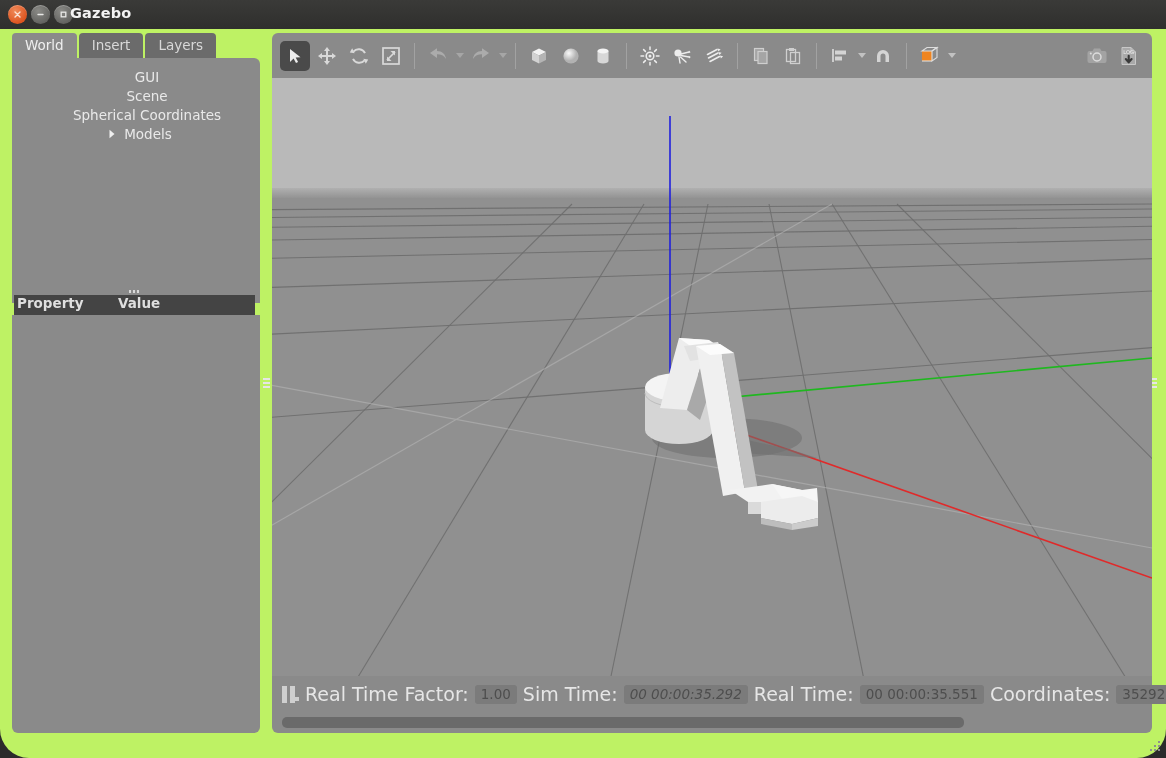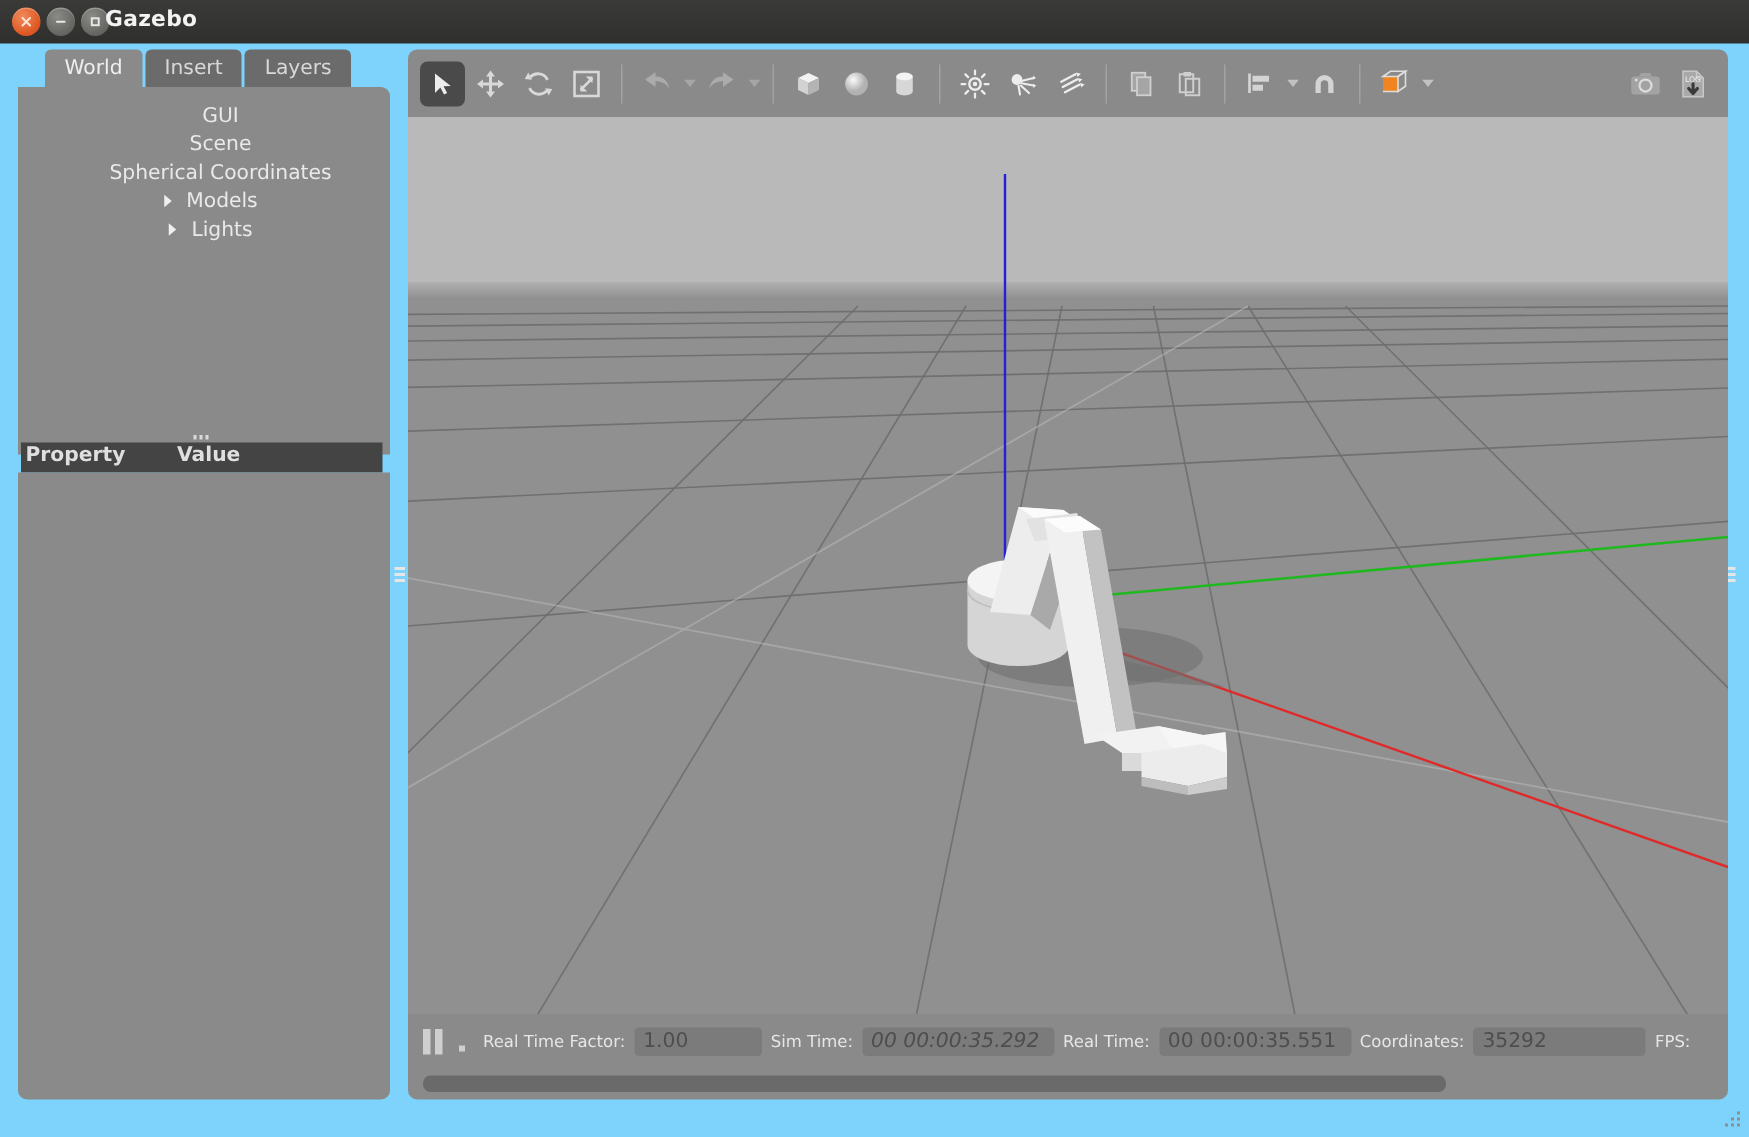--- a/index.html
+++ b/index.html
@@ -2,21 +2,21 @@
 <html><head>
 <meta charset="utf-8">
 <style>
   * { margin:0; padding:0; box-sizing:border-box; }
   html,body {
     width:1166px; height:758px; overflow:hidden;
     background:#2b2b2b;
     font-family:"DejaVu Sans","Liberation Sans",sans-serif;
     -webkit-font-smoothing:antialiased;
   }
-  #app { position:relative; width:1166px; height:758px; background:#7dd3fc; }
+  #app { position:relative; width:1166px; height:758px; background:#bef264;border-radius:29px; }
 
   
   #titlebar {
     position:absolute; left:0; top:0; width:1166px; height:29px;
     background:linear-gradient(#3a3a38,#2f2f2d);
   }
   .wbtns { position:absolute; left:8px; top:5px; display:flex; gap:4px; }
   .wbtn {
     width:19px; height:19px; border-radius:50%;
     display:flex; align-items:center; justify-content:center;
@@ -28,21 +28,21 @@
   .wbtn svg { display:block; }
   #wintitle {
     position:absolute; left:70px; top:5px; font-size:14.5px; font-weight:bold;
     color:#f3f3f3; letter-spacing:.2px;
   }
 
   
   #leftpanel {
     position:absolute; left:12px; top:33px; width:248px; height:700px;
   }
-  #tabs { position:absolute; left:18px; top:0; height:25px; display:flex; align-items:flex-end; }
+  #tabs { position:absolute; left:0; top:0; height:25px; display:flex; align-items:flex-end; }
   .tab {
     height:25px; padding:0 13px; line-height:25px; font-size:13.5px;
     color:#d8d8d8; background:#6b6b6b; border-radius:4px 4px 0 0;
     margin-right:2px; white-space:nowrap;
   }
   .tab.active { background:#8a8a8a; color:#efefef; height:25px; }
   #treebox {
     position:absolute; left:0; top:25px; width:248px; height:245px;
     background:#8a8a8a; border-radius:0 6px 0 0;
     padding:9px 0 0 0; overflow:hidden;
@@ -109,21 +109,21 @@
   
   #statusbar {
     position:absolute; left:0; top:643px; width:880px; height:36px;
     background:#8a8a8a; display:flex; align-items:center; padding-left:10px;
   }
   .pausebtn { width:18px; height:20px; display:flex; gap:3px; align-items:center; }
   .pausebtn i { width:5px; height:17px; background:#cfcfcf; display:block; }
   .stepbtn { width:16px; height:20px; display:flex; align-items:flex-end;
              justify-content:center; padding-bottom:3px; }
   .stepbtn i { width:4px; height:4px; background:#cfcfcf; display:block; }
-  .slabel { font-size:11px; color:#e6e6e6; margin-left:6px; white-space:nowrap; }
+  .slabel { font-size:19px; color:#e6e6e6; margin-left:6px; white-space:nowrap; }
   .sfield {
     height:19px; background:#7b7b7b; border-radius:3px; margin-left:6px;
     font-size:13.5px; color:#4e4e4e; display:flex; align-items:center;
     padding:0 6px; white-space:nowrap;
   }
   .sfield.w-rtf { width:85px; }
   .sfield.w-sim { width:128px;font-style:italic; }
   .sfield.w-real { width:128px; }
   .sfield.w-iter { width:115px; }
 
@@ -195,28 +195,20 @@
       <div class="trow">
         <span class="tlabel">Spherical Coordinates</span>
       </div>
       <div class="trow">
         <span class="tarrow">
           <svg width="8" height="10" viewBox="0 0 8 10">
               <path d="M1.5 0.8 L6.5 5 L1.5 9.2 Z" fill="#efefef"></path>
             </svg>
         </span>
         <span class="tlabel">Models</span>
-      </div>
-      <div class="trow">
-        <span class="tarrow">
-          <svg width="8" height="10" viewBox="0 0 8 10">
-              <path d="M1.5 0.8 L6.5 5 L1.5 9.2 Z" fill="#efefef"></path>
-            </svg>
-        </span>
-        <span class="tlabel">Lights</span>
       </div>
     </div>
 
     <div id="propsplit">
       <span class="gripdots">
           <i></i>
           <i></i>
           <i></i>
         </span>
     </div>

